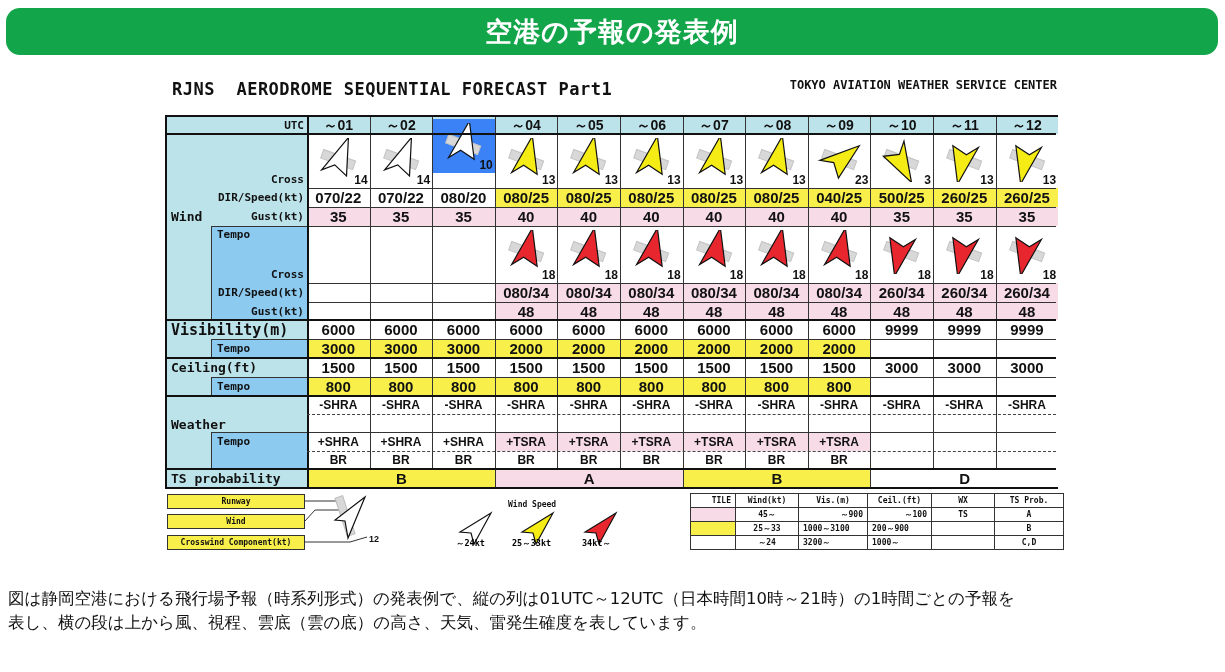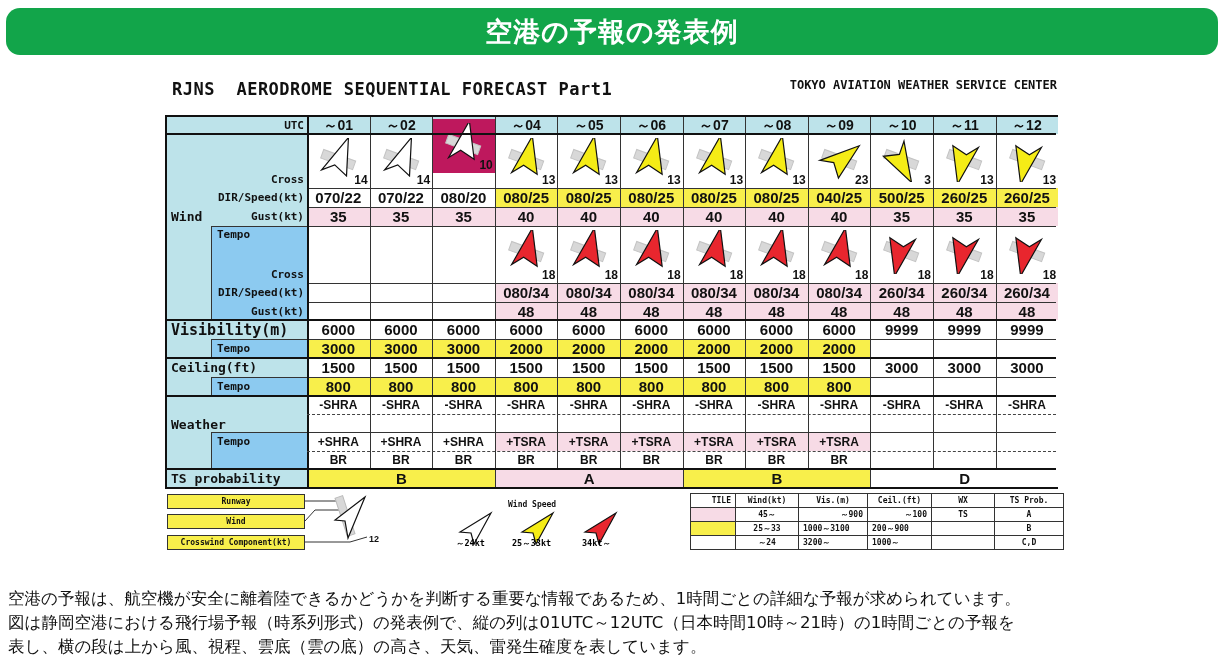--- a/index.html
+++ b/index.html
@@ -100,21 +100,21 @@
     <div class="cell" style="left:202.6px;top:203px;width:62.6px;height:19px;background:#fff;">6000</div>
     <div class="cell" style="left:202.6px;top:222px;width:62.6px;height:19px;background:#f8ef4b;">3000</div>
     <div class="cell" style="left:202.6px;top:241px;width:62.6px;height:19px;background:#fff;">1500</div>
     <div class="cell" style="left:202.6px;top:260px;width:62.6px;height:19px;background:#f8ef4b;">800</div>
     <div class="cell" style="left:202.6px;top:279px;width:62.6px;height:18px;background:#fff;font-size:12px;">-SHRA</div>
     <div class="cell" style="left:202.6px;top:297px;width:62.6px;height:18px;background:#fff;"></div>
     <div class="cell" style="left:202.6px;top:315px;width:62.6px;height:19px;background:#fff;font-size:12px;">+SHRA</div>
     <div class="cell" style="left:202.6px;top:334px;width:62.6px;height:18px;background:#fff;font-size:12px;">BR</div>
     <div class="vl" style="left:202.6px;top:0;height:352px;"></div>
     <div class="cell" style="left:265.2px;top:0px;width:62.6px;height:17px;background:#fff;background:#bde3ea;font-size:14px;text-align:center;">～03</div>
-    <div class="cell" style="left:265.2px;top:2px;width:62.6px;height:54px;background:#be185d;">
+    <div class="cell" style="left:265.2px;top:2px;width:62.6px;height:54px;background:#3b82f6;">
       <svg width="50" height="44" viewBox="0 0 50 44" style="position:absolute;left:6px;top:4px;">
       <rect x="8" y="17" width="34" height="9" fill="#d8d8d8" stroke="#c4c4c4" transform="rotate(20 25 22)"></rect>
       <g transform="rotate(-35 25 22)">
           <polygon points="44,6 6,24 20,25 26,40" fill="#fff" stroke="#111" stroke-width="1.2" transform="rotate(-45 25 22) rotate(45 25 22)"></polygon>
         </g>
       </svg>
       <span class="num" style="right: 2px; bottom: 1px;">10</span>
     </div>
     <div class="cell" style="left:265.2px;top:71px;width:62.6px;height:19px;background:#fff;">080/20</div>
     <div class="cell" style="left:265.2px;top:90px;width:62.6px;height:19px;background:#f7dbe6;">35</div>
@@ -498,16 +498,15 @@
     <td style="text-align:center">～24</td>
     <td style="text-align:left">3200～</td>
     <td style="text-align:left">1000～</td>
     <td style="text-align:center"></td>
     <td style="text-align:center">C,D</td>
   </tr>
 </tbody>
   </table>
 
 <div class="desc">
-  <div>空港の予報は、航空機が安全に離着陸できるかどうかを判断する重要な情報であるため、1時間ごとの詳細な予報が求められています。</div>
   <div>図は静岡空港における飛行場予報（時系列形式）の発表例で、縦の列は01UTC～12UTC（日本時間10時～21時）の1時間ごとの予報を</div>
   <div>表し、横の段は上から風、視程、雲底（雲の底）の高さ、天気、雷発生確度を表しています。</div>
 </div>
 
 </body></html>

